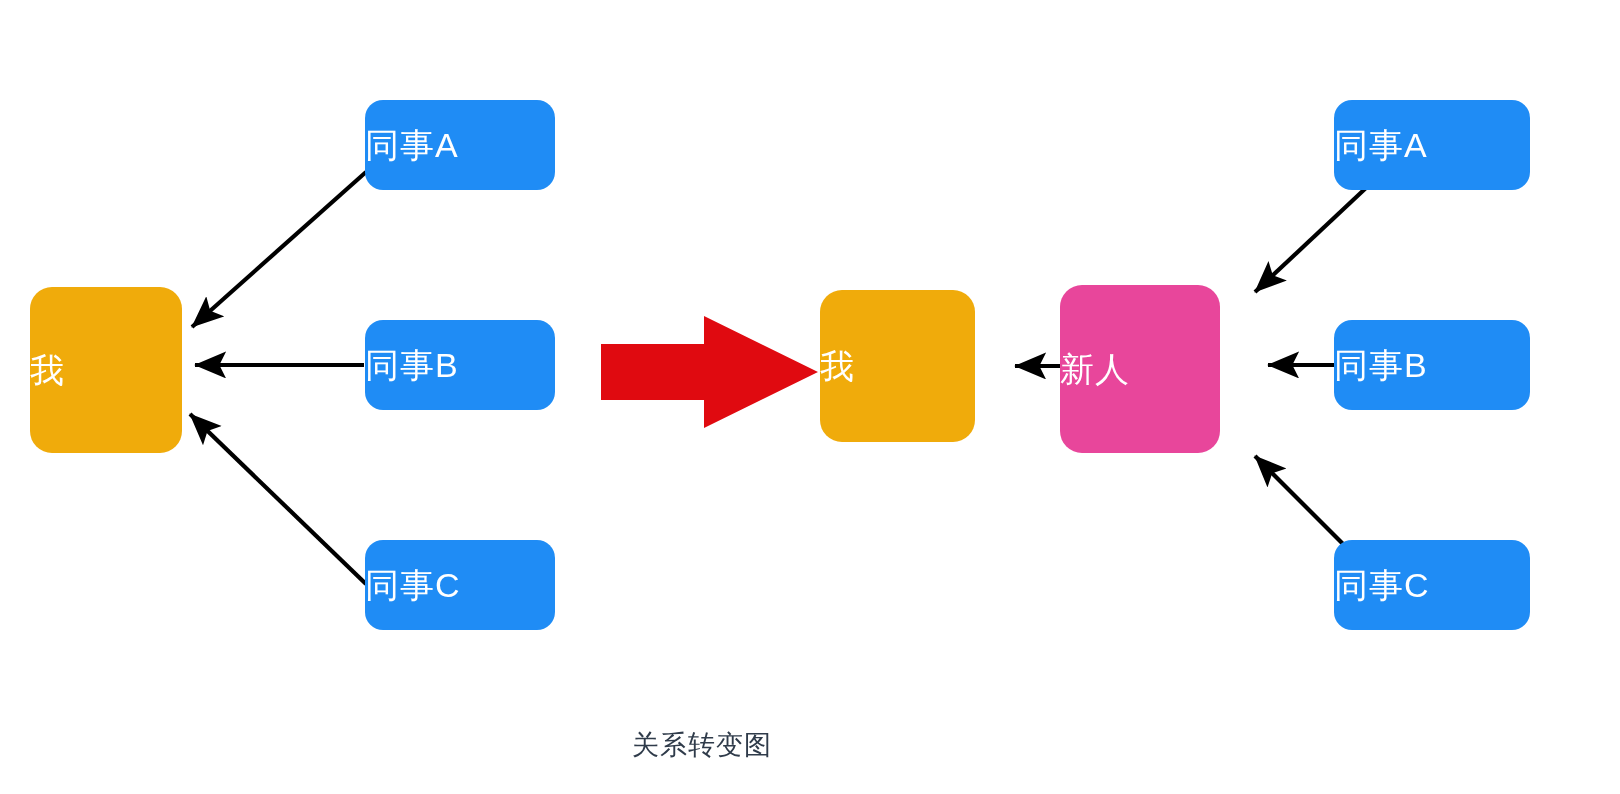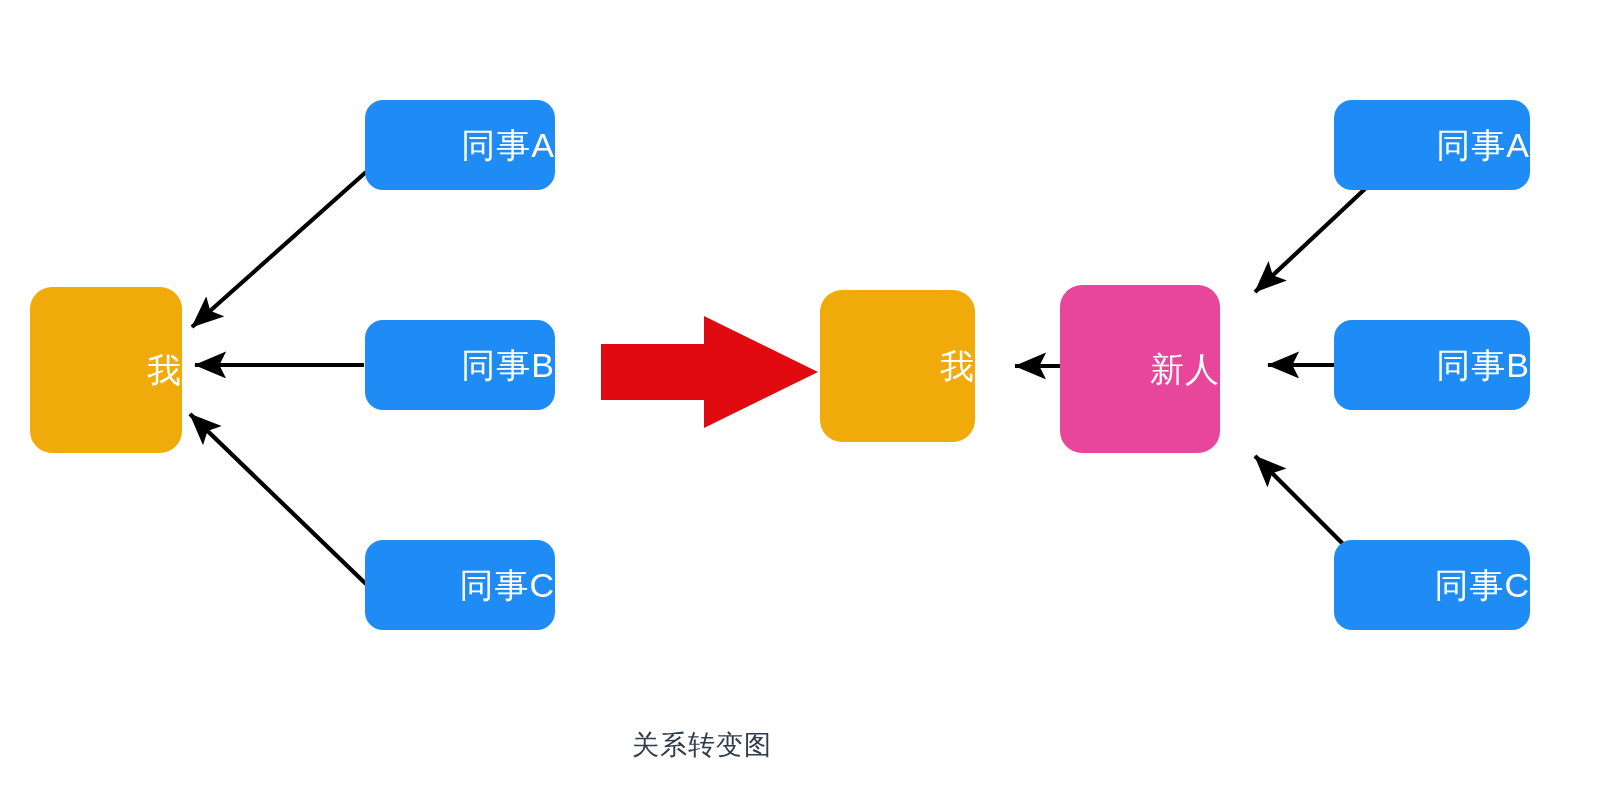--- a/index.html
+++ b/index.html
@@ -23,21 +23,21 @@
     left: 0;
     top: 0;
     width: 1620px;
     height: 794px;
     pointer-events: none;
   }
   .node {
     position: absolute;
     display: flex;
     align-items: center;
-    justify-content: flex-end;
+    justify-content: flex-start;
     box-sizing: border-box;
     color: #ffffff;
     font-size: 34px;
     letter-spacing: 1px;
     line-height: 1;
     white-space: nowrap;
     user-select: none;
   }
   .node.peer {
     background: #1f8cf5;

